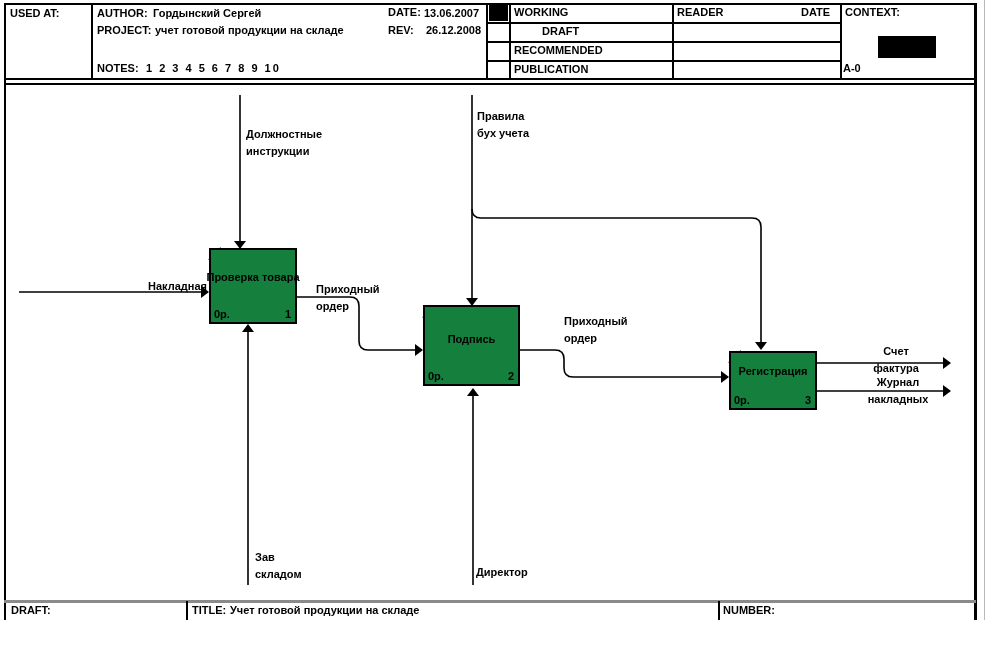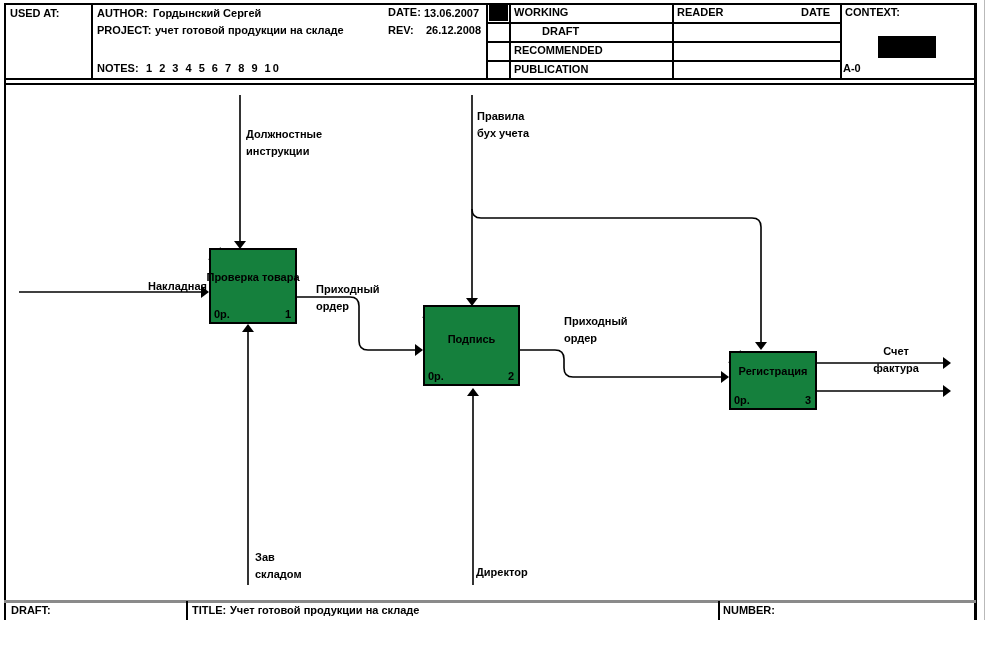--- a/index.html
+++ b/index.html
@@ -130,20 +130,22 @@
 инструкции</div>
   <div class="alabel" style="left:477px;top:108px;">Правила
 бух учета</div>
   <div class="alabel" style="left:148px;top:278px;">Накладная</div>
   <div class="alabel" style="left:316px;top:281px;">Приходный
 ордер</div>
   <div class="alabel" style="left:564px;top:313px;">Приходный
 ордер</div>
   <div class="alabel" style="left:858px;top:343px;width:76px;text-align:center;">Счет
 фактура</div>
+  <div class="alabel" style="left:856px;top:374px;width:84px;text-align:center;">Журнал
+накладных</div>
   <div class="alabel" style="left:255px;top:549px;">Зав
 складом</div>
   <div class="alabel" style="left:476px;top:564px;">Директор</div>
 
   <div class="gline" style="left:4px;top:600px;width:972px;height:3px;"></div>
   <div class="vline" style="left:186px;top:601px;width:2px;height:58px;"></div>
   <div class="vline" style="left:718px;top:601px;width:2px;height:58px;"></div>
   <div class="hline" style="left:902px;top:639px;width:74px;height:2px;"></div>
   <div class="vline" style="left:902px;top:639px;width:2px;height:20px;"></div>
 

